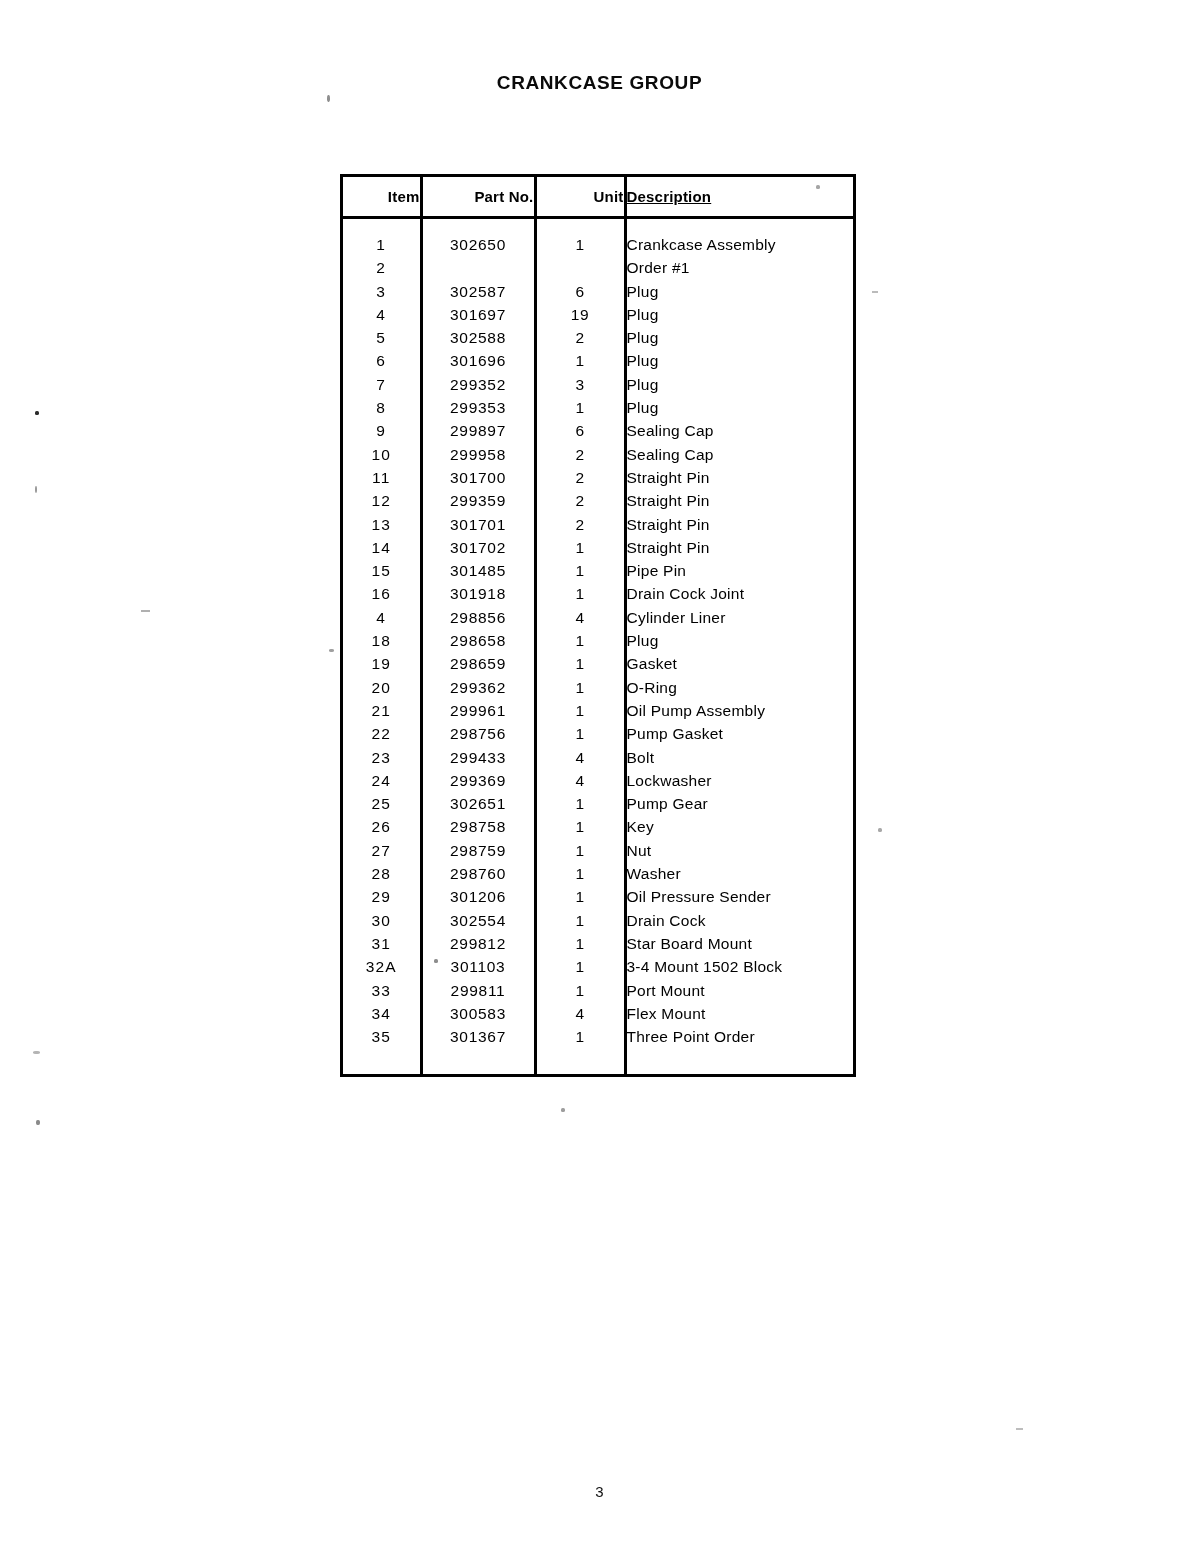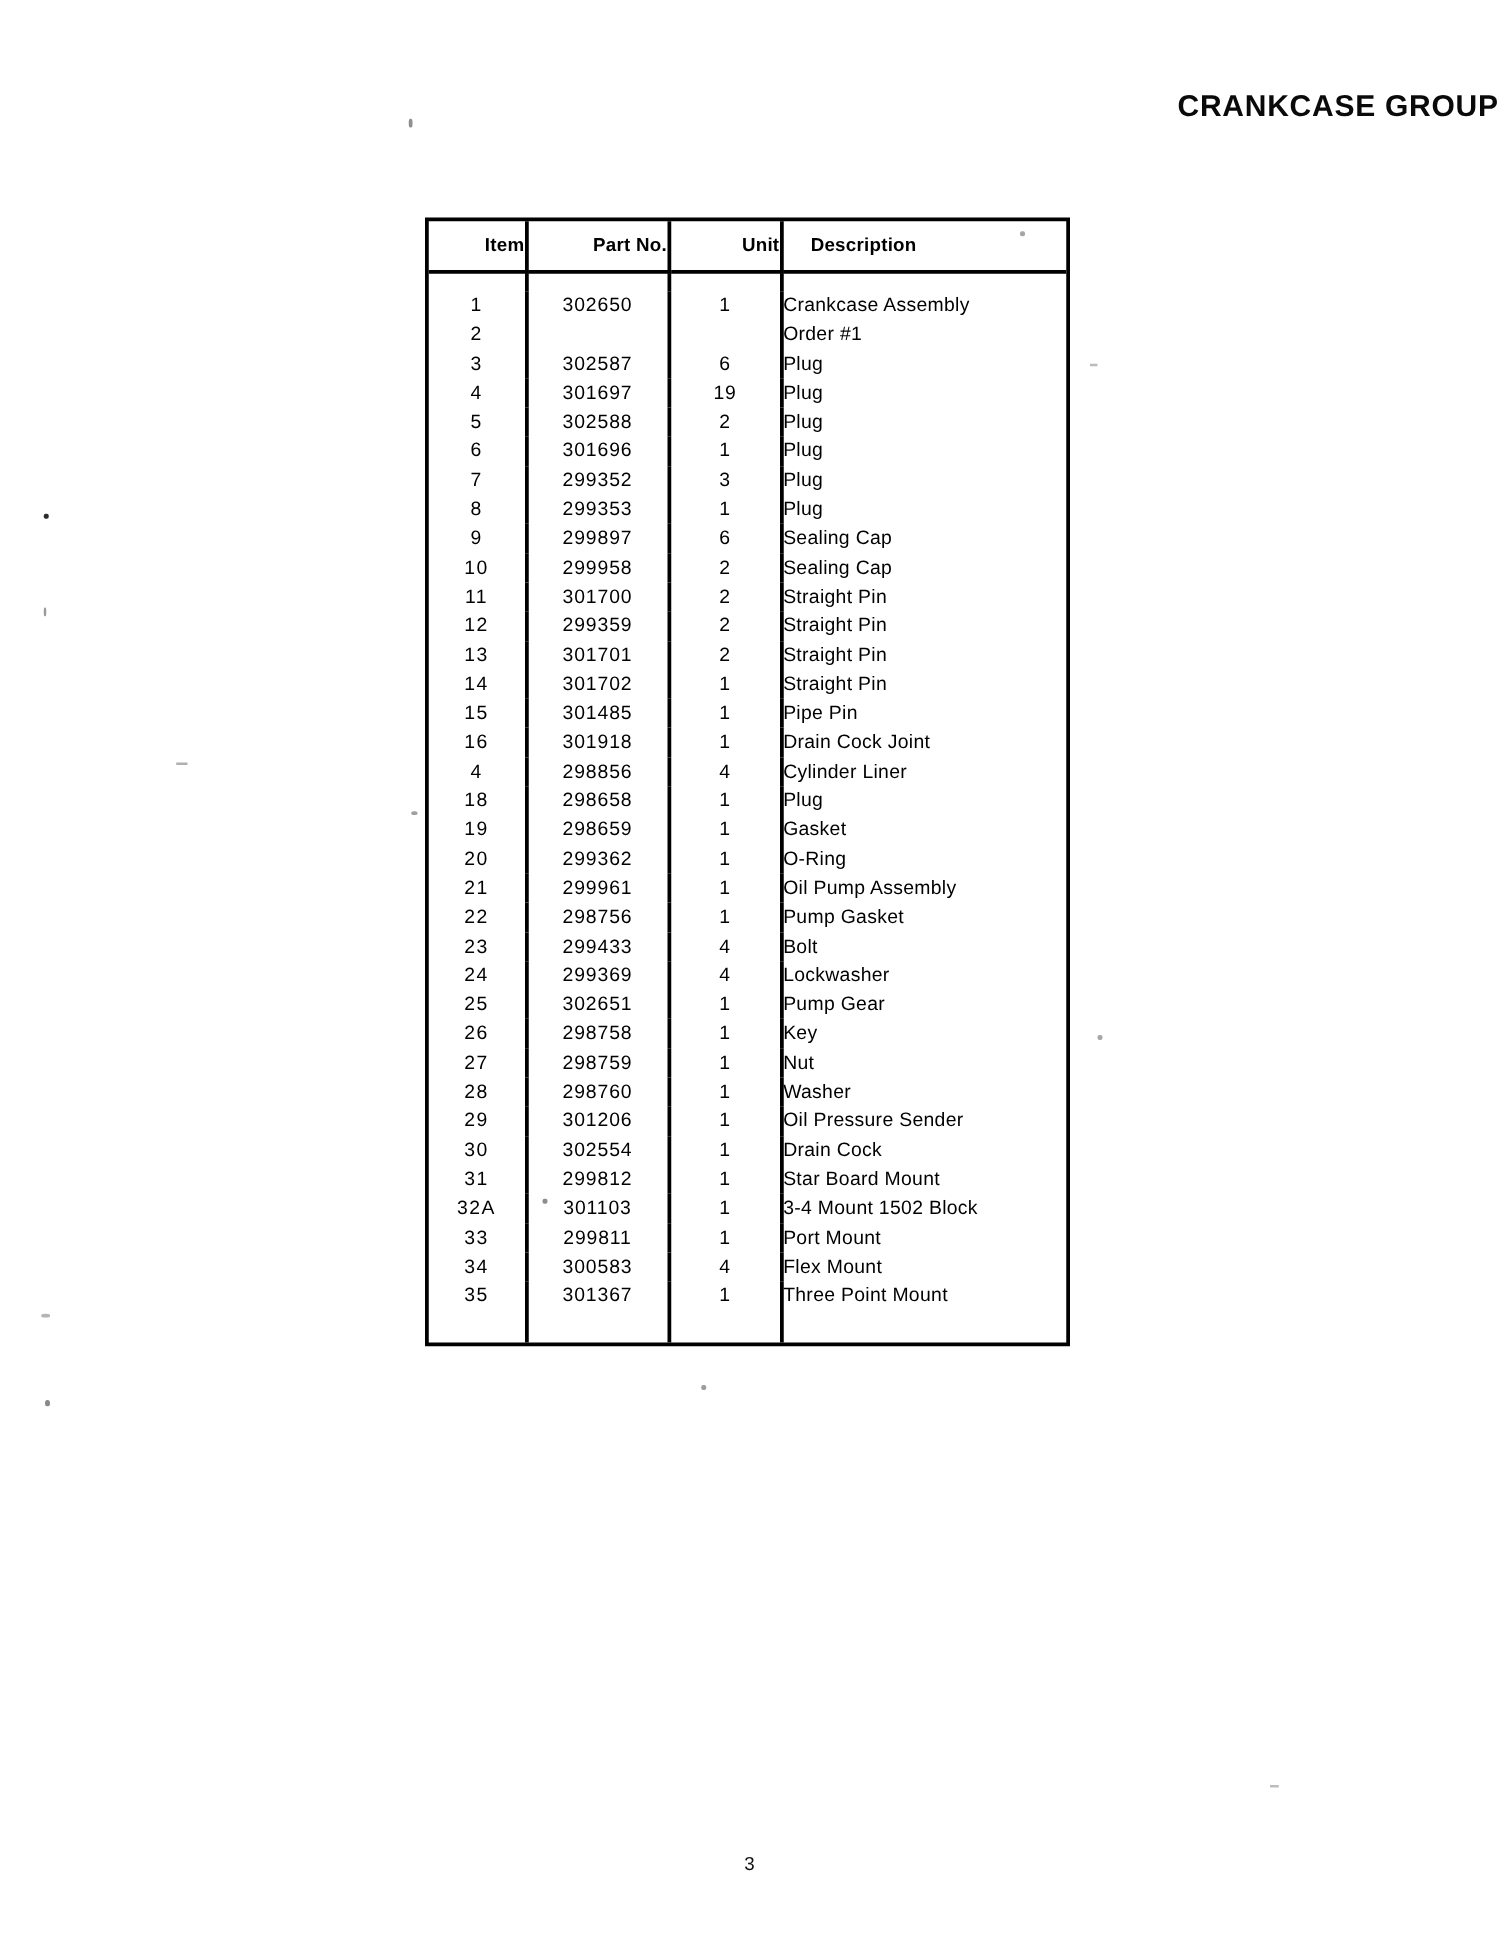--- a/index.html
+++ b/index.html
@@ -16,22 +16,22 @@
     color: #000000;
     overflow: hidden;
   }
 
   
   .doc-title {
     position: absolute;
     top: 72px;
     left: 0;
     width: 1199px;
-    text-align: right;
-    font-size: 24px;
+    text-align: center;
+    font-size: 19px;
     font-weight: bold;
     letter-spacing: 0.6px;
     color: #0a0a0a;
   }
 
   
   .parts-table-wrap {
     position: absolute;
     left: 340px;
     top: 174px;
@@ -54,21 +54,21 @@
     font-size: 15px;
     font-weight: bold;
     padding: 11px 0 11px 0;
     border-bottom: 3px solid #000;
     text-align: right;
     letter-spacing: 0.2px;
     white-space: nowrap;
   }
   table.parts thead th.th-desc {
     text-align: left;
-    padding-left: 22px;
+    text-decoration: underline;
   }
   table.parts th.vsep,
   table.parts td.vsep {
     border-right: 3px solid #000;
   }
 
   table.parts tbody td {
     font-size: 15.5px;
     padding: 0;
     height: 23.3px;
@@ -360,21 +360,21 @@
           <tr>
             <td class="cell-item vsep">34</td>
             <td class="cell-part vsep">300583</td>
             <td class="cell-unit vsep">4</td>
             <td class="cell-desc">Flex Mount</td>
           </tr>
           <tr>
             <td class="cell-item vsep">35</td>
             <td class="cell-part vsep">301367</td>
             <td class="cell-unit vsep">1</td>
-            <td class="cell-desc">Three Point Mount</td>
+            <td class="cell-desc">Three Point Order</td>
           </tr>
           <tr class="spacer-bottom">
             <td class="vsep">&nbsp;</td>
             <td class="vsep">&nbsp;</td>
             <td class="vsep">&nbsp;</td>
             <td>&nbsp;</td>
           </tr>
         </tbody>
     </table>
   </div>

